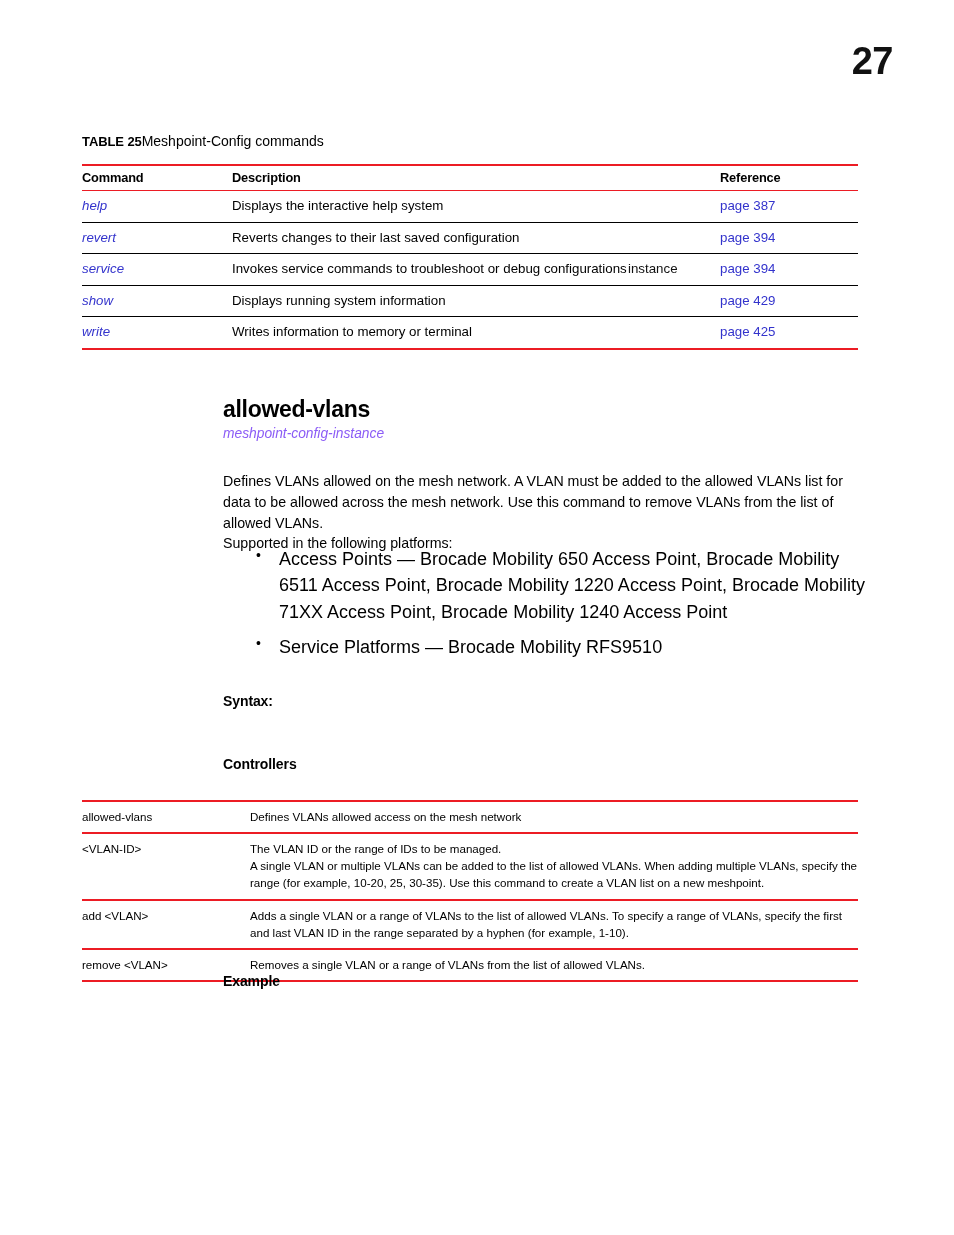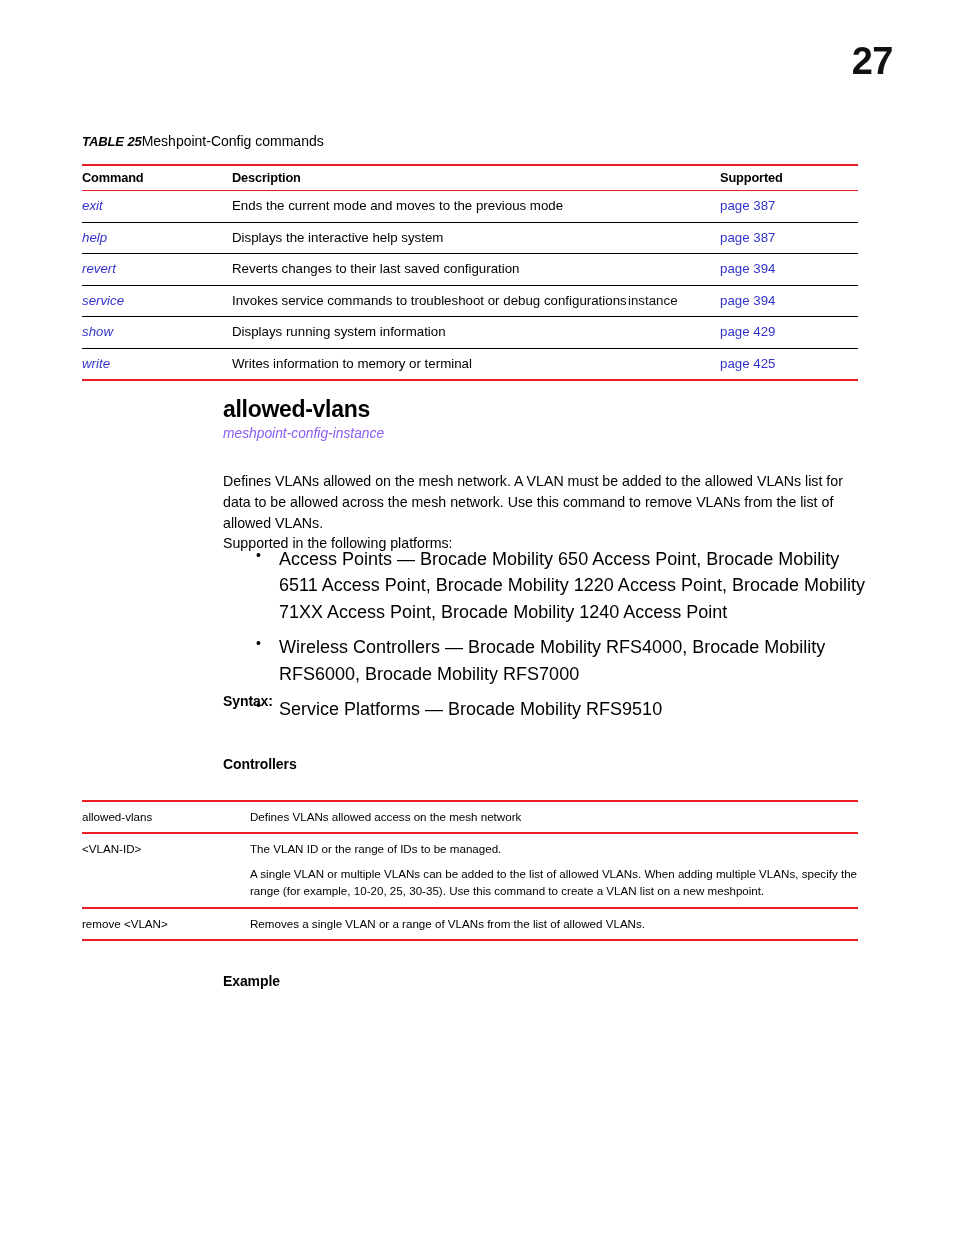--- a/index.html
+++ b/index.html
@@ -44,21 +44,20 @@
     top: 133px;
     width: 776px;
     font-size: 13.5px;
     line-height: 1.2;
     white-space: nowrap;
   }
   .table-caption .cap-label {
     font-weight: bold;
     font-size: 13px;
     letter-spacing: -0.1px;
-    font-style: italic;
   }
   .table-caption .cap-title {
     font-weight: normal;
     font-size: 14px;
   }
 
   
   .cmd-table {
     position: absolute;
     left: 82px;
@@ -208,21 +207,21 @@
   .param-table tbody tr:last-child td {
     border-bottom: 2.2px solid #EC1C24;
   }
   .param-table td.p-name {
     padding-right: 10px;
   }
   .param-table p {
     margin: 0 0 0 0;
   }
   .param-table p + p {
-    margin-top: 8px;
+    margin-top: 0;
   }
 </style>
 </head>
 <body>
 
 <div class="page">
 
   <div class="folio">27</div>
 
   <div class="table-caption">
@@ -234,30 +233,24 @@
       <col class="c-cmd">
         <col class="c-desc">
         <col class="c-extra">
         <col class="c-ref">
     </colgroup>
     <thead>
       <tr>
         <th>Command</th>
         <th>Description</th>
         <th></th>
-        <th>Supported</th>
+        <th>Reference</th>
       </tr>
     </thead>
     <tbody>
-      <tr>
-        <td><span class="cmd-link">exit</span></td>
-        <td>Ends the current mode and moves to the previous mode</td>
-        <td class="extra-note"></td>
-        <td><span class="page-link">page 387</span></td>
-      </tr>
       <tr>
         <td><span class="cmd-link">help</span></td>
         <td>Displays the interactive help system</td>
         <td class="extra-note"></td>
         <td><span class="page-link">page 387</span></td>
       </tr>
       <tr>
         <td><span class="cmd-link">revert</span></td>
         <td>Reverts changes to their last saved configuration</td>
         <td class="extra-note"></td>
@@ -286,21 +279,20 @@
 
   <h1 class="h1-title">allowed-vlans</h1>
 
   <div class="subhead-link">meshpoint-config-instance</div>
 
   <p class="body-para para-1">Defines VLANs allowed on the mesh network. A VLAN must be added to the allowed VLANs list for data to be allowed across the mesh network. Use this command to remove VLANs from the list of allowed VLANs.</p>
   <p class="body-para para-2">Supported in the following platforms:</p>
 
   <ul class="platform-list">
     <li>Access Points — Brocade Mobility 650 Access Point, Brocade Mobility 6511 Access Point, Brocade Mobility 1220 Access Point, Brocade Mobility 71XX Access Point, Brocade Mobility 1240 Access Point</li>
-    <li>Wireless Controllers — Brocade Mobility RFS4000, Brocade Mobility RFS6000, Brocade Mobility RFS7000</li>
     <li>Service Platforms — Brocade Mobility RFS9510</li>
   </ul>
 
   <div class="section-head head-syntax">Syntax:</div>
   <div class="syntax-block"></div>
 
   <div class="section-head head-params">Controllers</div>
 
   <table class="param-table">
     <colgroup>
@@ -315,20 +307,26 @@
         </td>
       </tr>
       <tr>
         <td class="p-name">&lt;VLAN-ID&gt;</td>
         <td class="p-desc">
           <p>The VLAN ID or the range of IDs to be managed.</p>
           <p>A single VLAN or multiple VLANs can be added to the list of allowed VLANs. When adding multiple VLANs, specify the range (for example, 10-20, 25, 30-35). Use this command to create a VLAN list on a new meshpoint.</p>
         </td>
       </tr>
       <tr>
+        <td class="p-name">add &lt;VLAN&gt;</td>
+        <td class="p-desc">
+          <p>Adds a single VLAN or a range of VLANs to the list of allowed VLANs. To specify a range of VLANs, specify the first and last VLAN ID in the range separated by a hyphen (for example, 1-10).</p>
+        </td>
+      </tr>
+      <tr>
         <td class="p-name">remove &lt;VLAN&gt;</td>
         <td class="p-desc">
           <p>Removes a single VLAN or a range of VLANs from the list of allowed VLANs.</p>
         </td>
       </tr>
     </tbody>
   </table>
 
   <div class="section-head head-example">Example</div>
 

